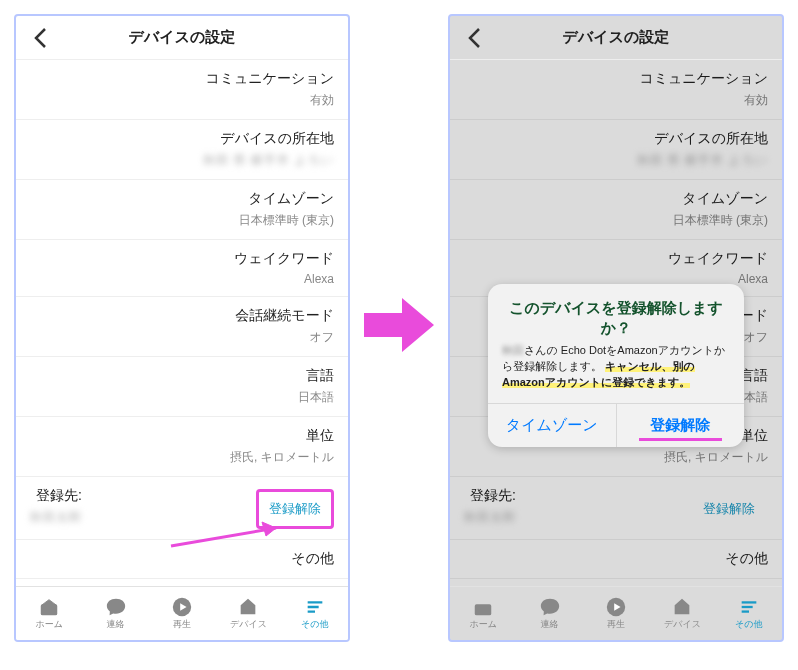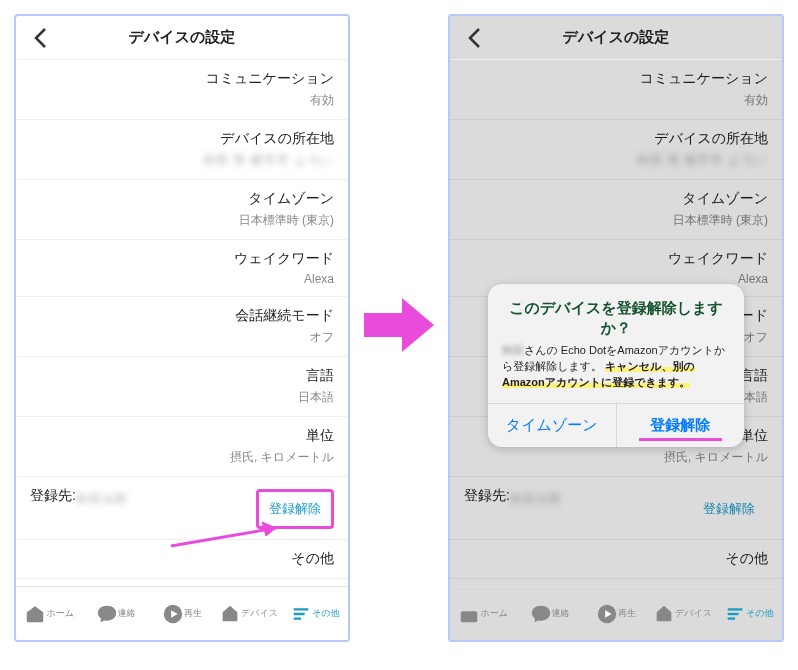--- a/index.html
+++ b/index.html
@@ -84,21 +84,21 @@
     filter: blur(3px);
     color: #aaa;
     letter-spacing: 1px;
     font-size: 12px;
   }
   .row.register {
     display: flex;
     align-items: flex-start;
     justify-content: space-between;
   }
-  .row.register .left-col { display: flex; }
+  .row.register .left-col { display: flex; flex-direction: column; }
   .dereg-btn {
     color: #1a9bc7;
     font-size: 13px;
     font-weight: 500;
     padding: 8px 10px;
     border: 3px solid transparent;
     border-radius: 4px;
     margin-top: 2px;
   }
   .left .dereg-btn.highlight {
@@ -108,21 +108,21 @@
     height: 54px;
     border-top: 1px solid #e2e2e2;
     display: flex;
     z-index: 6;
     background: #fff;
   }
   .phone.right .tabbar { background: transparent; }
   .tab {
     flex: 1;
     display: flex;
-    flex-direction: row;
+    flex-direction: column;
     align-items: center;
     justify-content: center;
     font-size: 9px;
     color: #888;
   }
   .tab.active { color: #1a9bc7; }
   .tab .ticon { width: 22px; height: 22px; display:flex; align-items:center; justify-content:center; }
   .tab .ticon svg { width: 22px; height: 22px; fill: #888; }
   .tab.active .ticon svg { fill: #1a9bc7; }
   .tab.active .ticon.more svg { stroke: #1a9bc7; }

